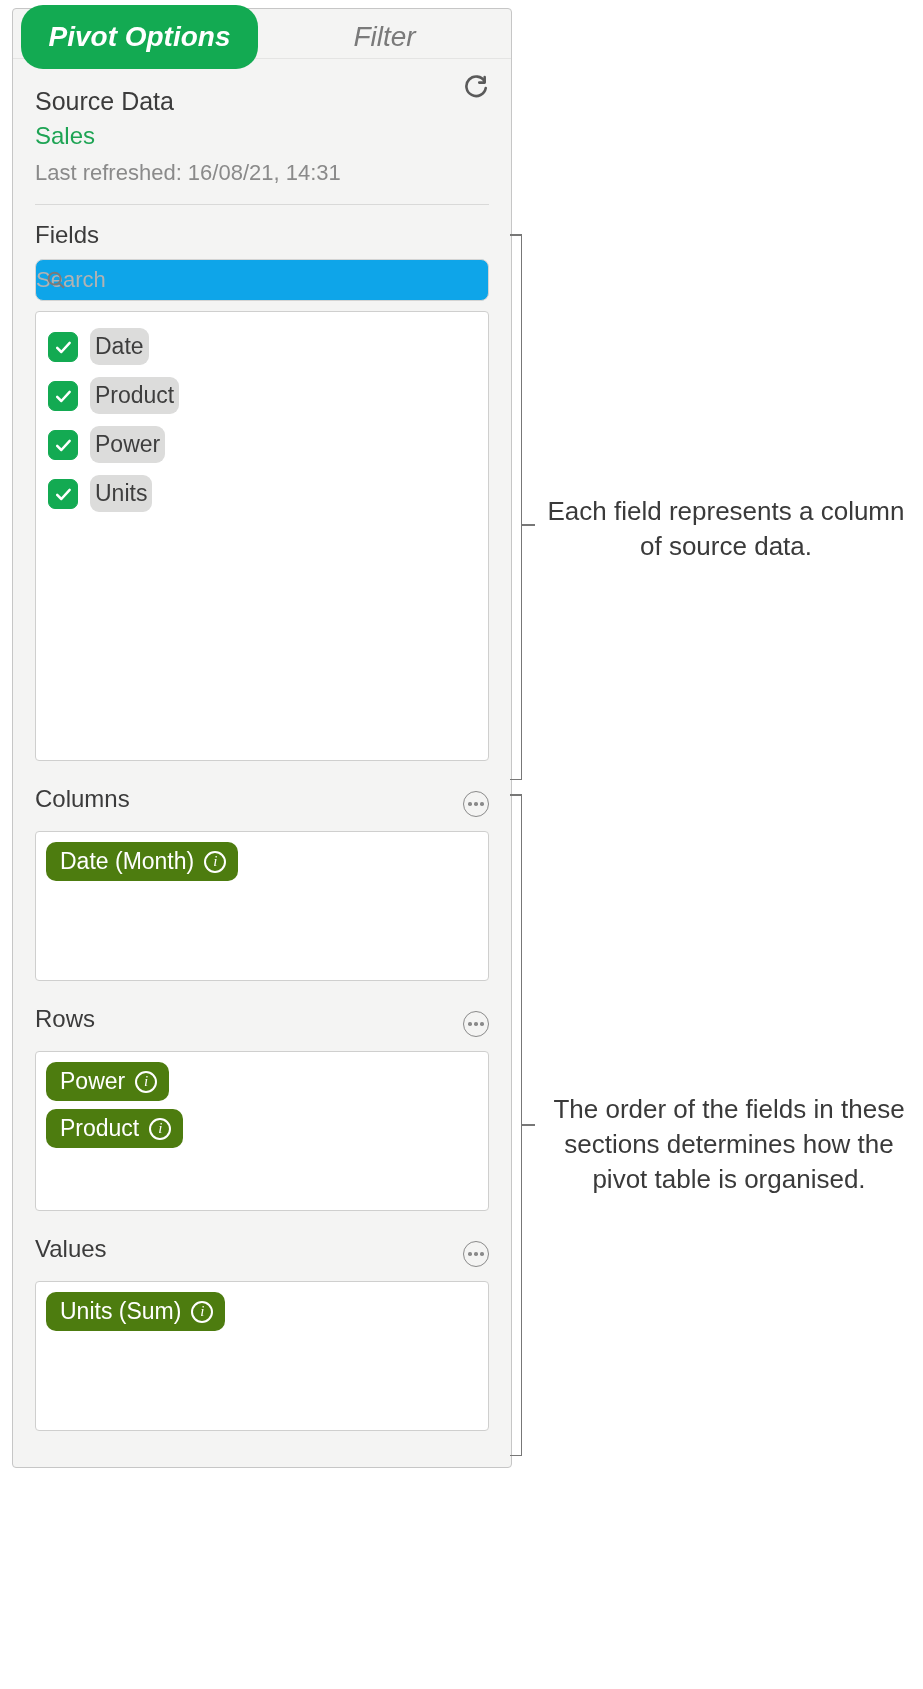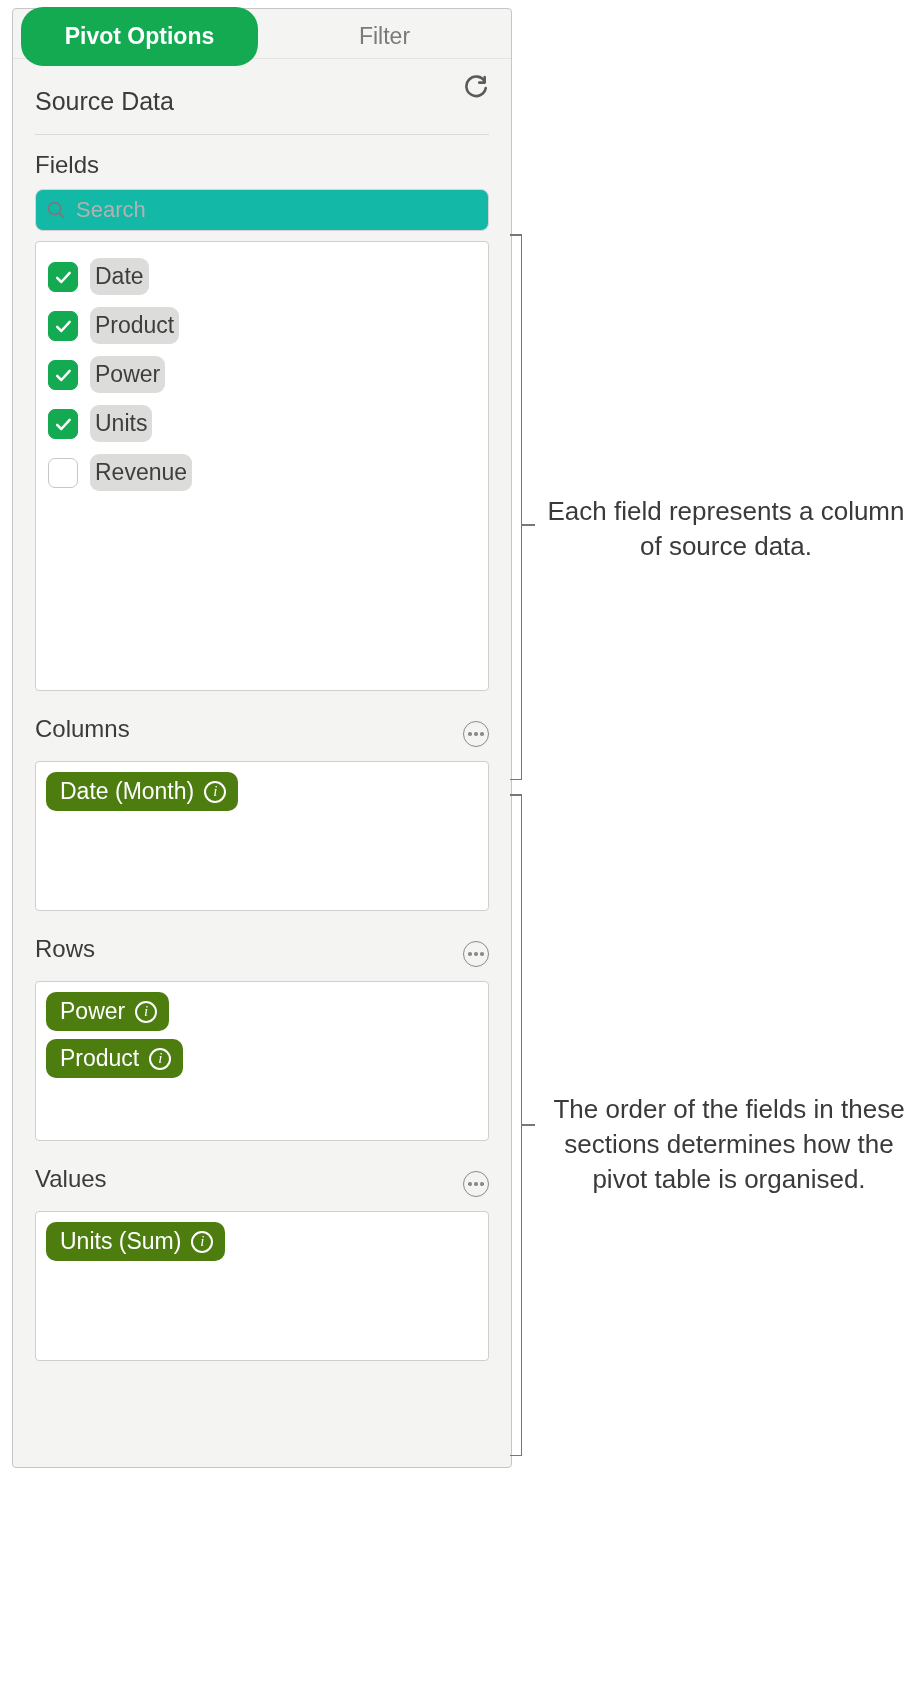--- a/index.html
+++ b/index.html
@@ -26,25 +26,26 @@
     display: flex;
     align-items: center;
     height: 50px;
     padding: 6px 8px 0 8px;
     gap: 8px;
     border-bottom: 1px solid #e4e4e3;
   }
   .tab {
     flex: 1;
     text-align: center;
-    font-size: 23px;
+    font-size: 28px;
     color: #7a7a7a;
     padding: 16px 0;
     cursor: pointer;
     border-radius: 22px;
+    font-style: italic;
   }
   .tab.active {
     background: #13aa52;
     color: #fff;
     font-weight: 600;
   }
   .section {
     padding: 16px 22px 0 22px;
   }
   .source-header {
@@ -100,22 +101,21 @@
     height: 22px;
     stroke: #7a7a7a;
     fill: none;
     stroke-width: 2.2;
   }
   .search-input {
     width: 100%;
     height: 42px;
     border: 1px solid #d4d4d3;
     border-radius: 8px;
-    background: #14b8a6;
-    padding-left: 40px;
+    background: #0ea5e9;
     font-size: 22px;
     color: #333;
   }
   .search-input::placeholder { color: #b2b2b2; }
   .field-list {
     border: 1px solid #cfcfce;
     background: #fff;
     border-radius: 4px;
     height: 450px;
     padding: 10px 10px;
@@ -277,20 +277,22 @@
   <div class="section">
     <div class="source-header">
       <h3>Source Data</h3>
       <span class="refresh-icon">
         <svg viewBox="0 0 24 24">
             <path d="M20 6 A9 9 0 1 0 21 12" stroke-linecap="round"></path>
             <path d="M20 2 L20 7 L15 7" stroke-linecap="round" stroke-linejoin="round"></path>
           </svg>
       </span>
     </div>
+    <div class="source-name">Sales</div>
+    <div class="last-refreshed">Last refreshed: 16/08/21, 14:31</div>
   </div>
 
   <div class="divider"></div>
 
   <div class="section">
     <div class="fields-label">Fields</div>
     <div class="search-wrap">
       <svg viewBox="0 0 24 24">
           <circle cx="10.5" cy="10.5" r="6.5"></circle>
           <line x1="20" y1="20" x2="15.2" y2="15.2" stroke-linecap="round"></line>
@@ -324,24 +326,20 @@
           <div class="pill">Power</div>
         </div>
         <div class="field-row">
           <div class="chk checked">
             <svg viewBox="0 0 24 24">
               <polyline points="5 13 10 18 20 7" stroke-linecap="round" stroke-linejoin="round"></polyline>
             </svg>
           </div>
           <div class="pill">Units</div>
         </div>
-        <div class="field-row">
-          <div class="chk"></div>
-          <div class="pill">Revenue</div>
-        </div>
       </div>
   </div>
 
   <div class="drop-section">
     <div class="sec-header">
       <div class="sec-label">Columns</div>
       <div class="more-icon">
           <span></span>
           <span></span>
           <span></span>

